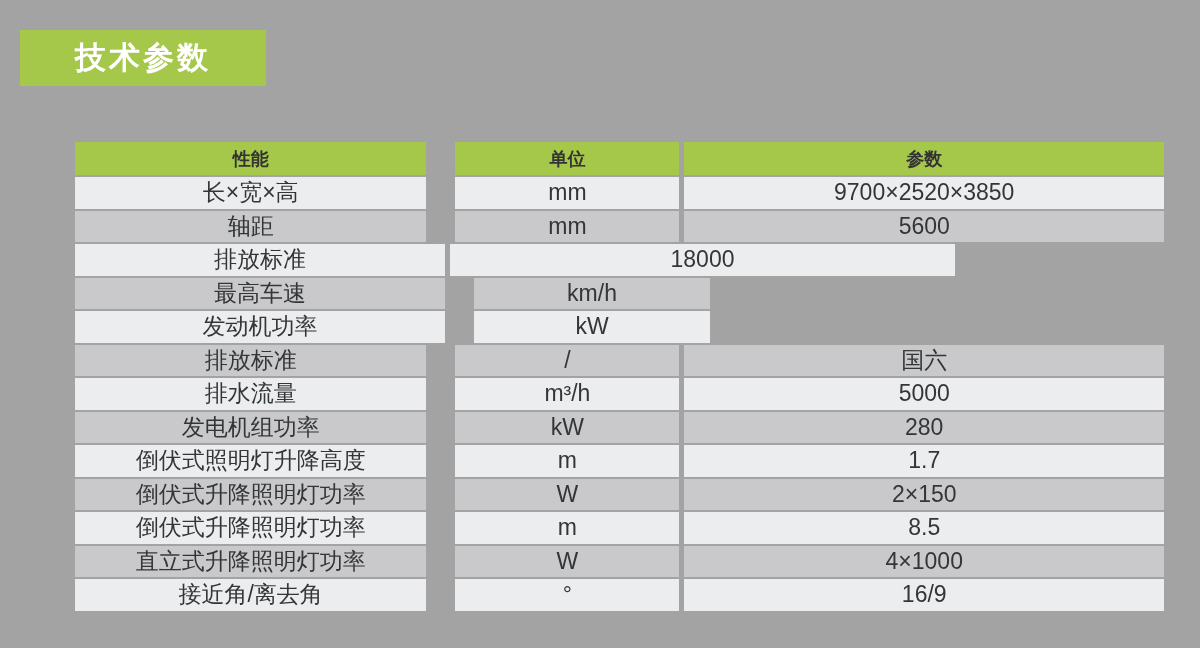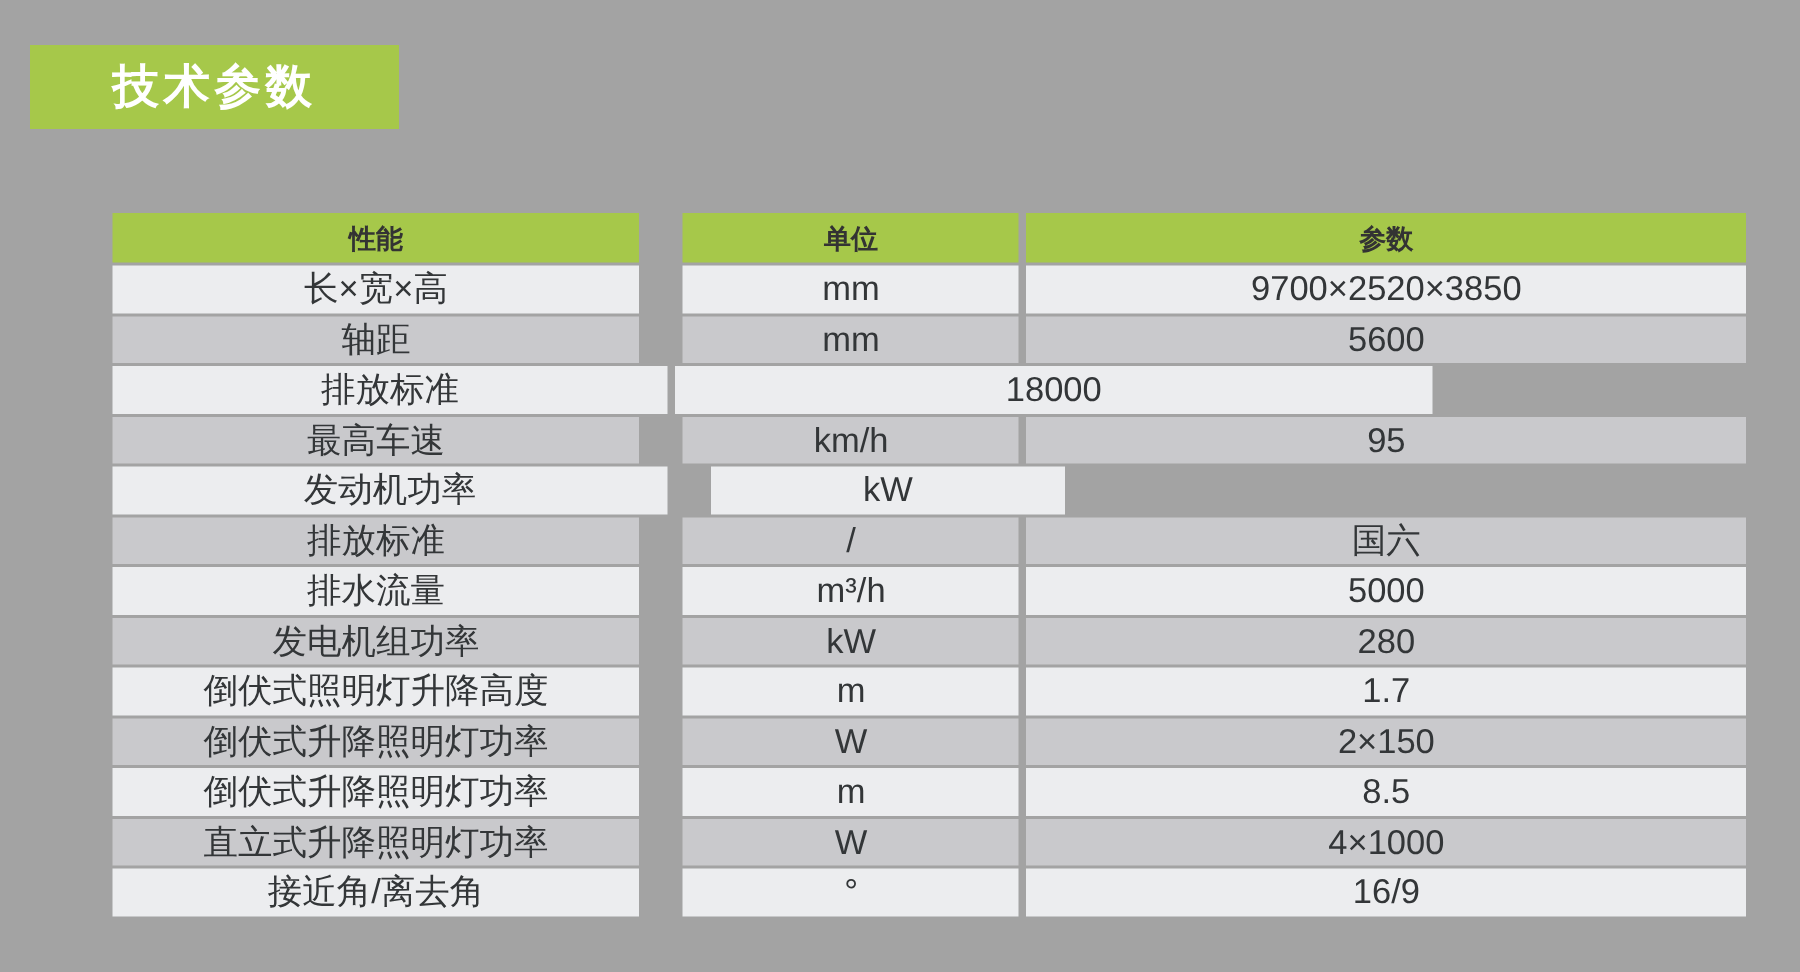--- a/index.html
+++ b/index.html
@@ -63,21 +63,20 @@
           <div class="cell c2">mm</div>
           <div class="cell c3">5600</div>
         </div>
         <div class="trow row-light">
           <div class="cell c1">排放标准</div>
           <div class="cell c3">18000</div>
         </div>
         <div class="trow row-dark">
           <div class="cell c1">最高车速</div>
           <div class="cell c2">km/h</div>
-          <div class="cell c3">95</div>
         </div>
         <div class="trow row-light">
           <div class="cell c1">发动机功率</div>
           <div class="cell c2">kW</div>
         </div>
         <div class="trow row-dark">
           <div class="cell c1">排放标准</div>
           <div class="cell c2">/</div>
           <div class="cell c3">国六</div>
         </div>

